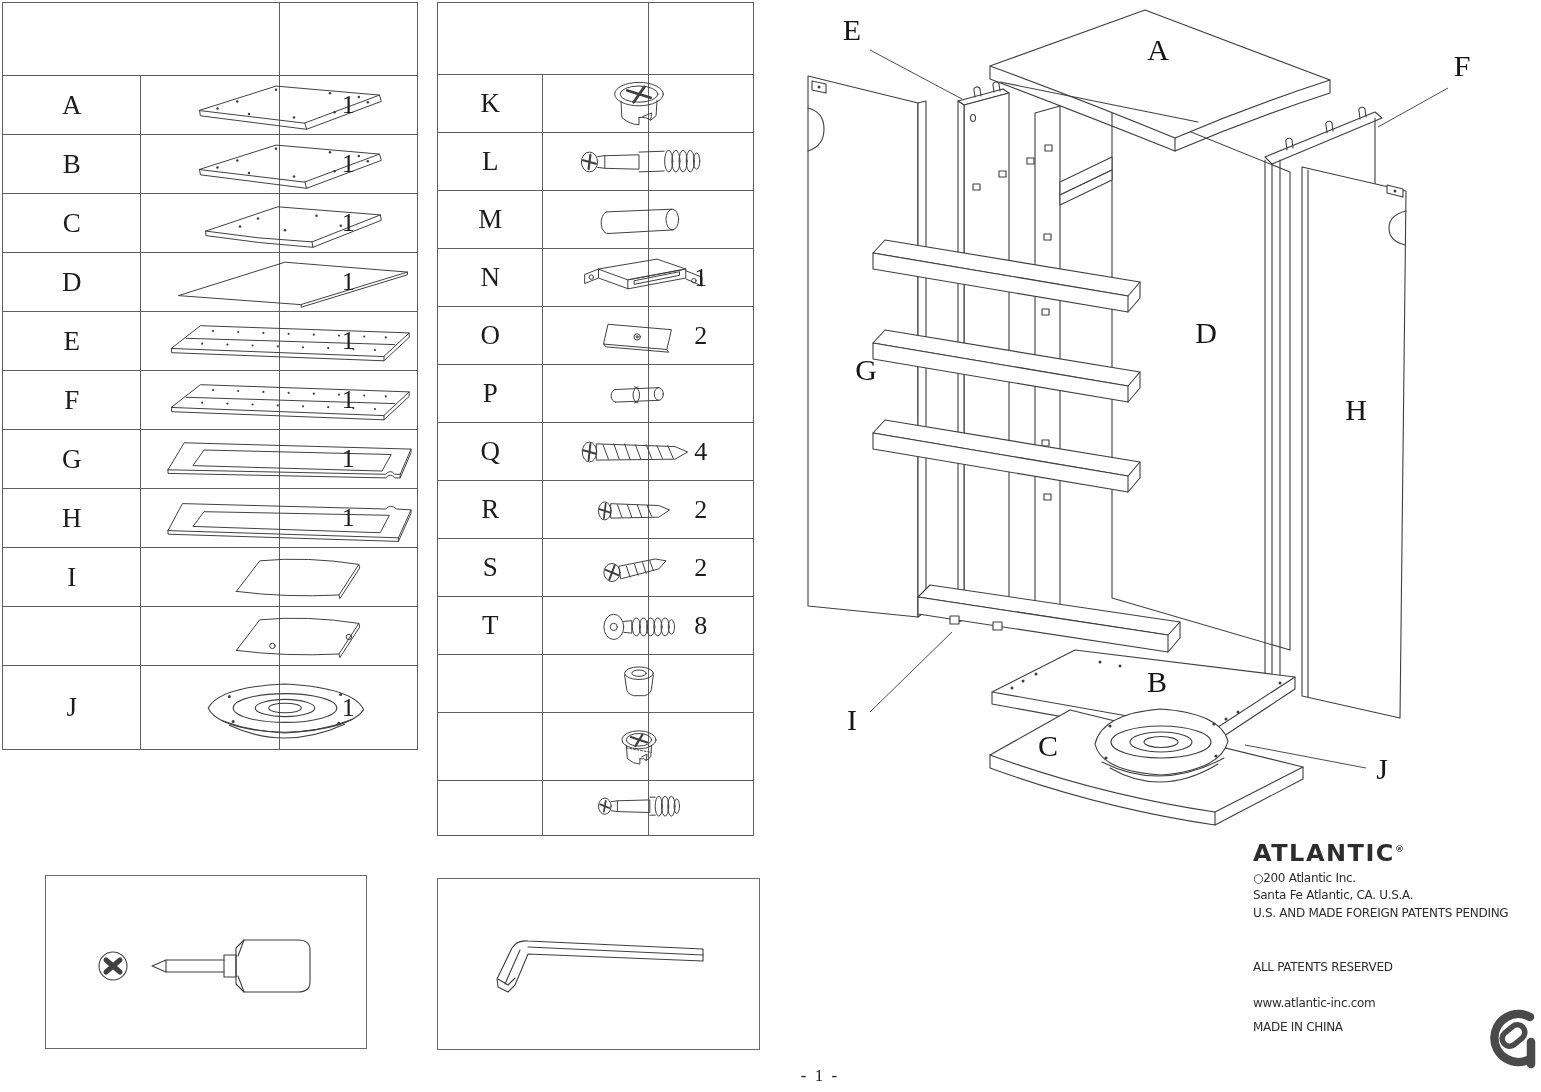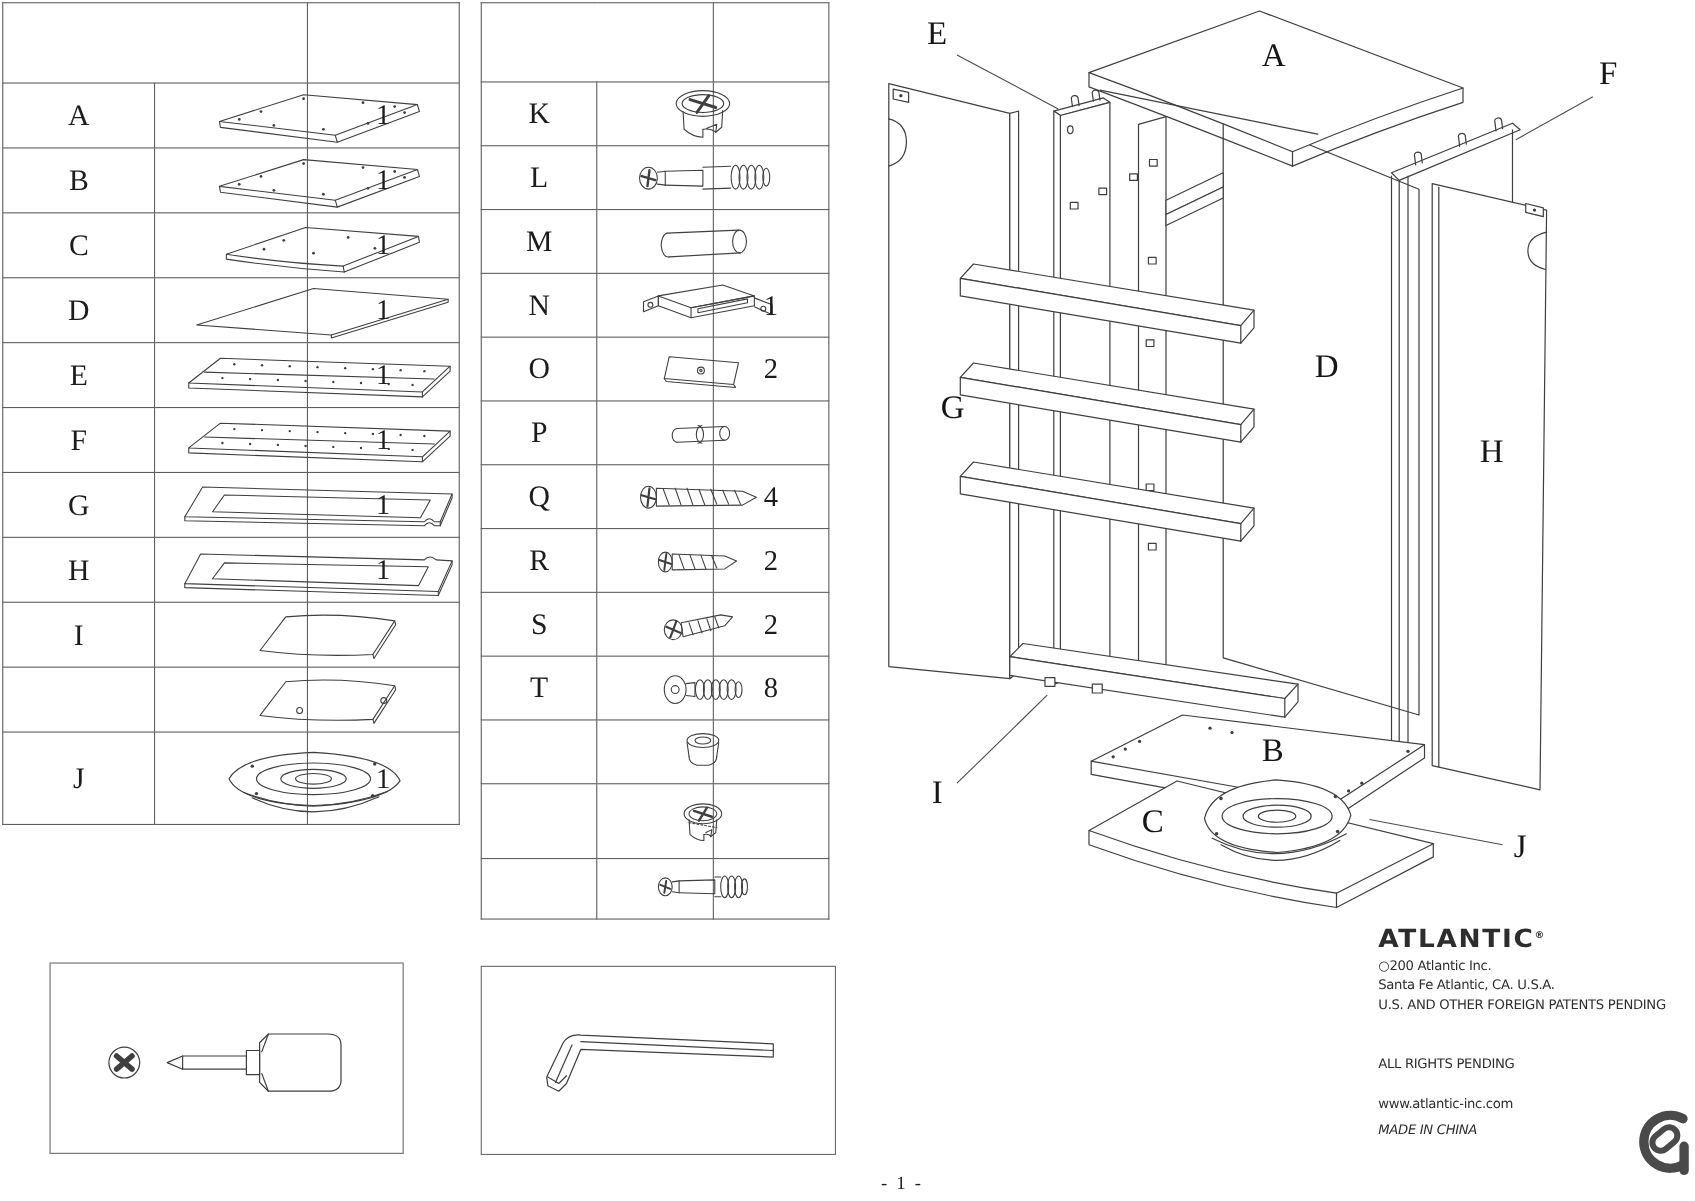--- a/index.html
+++ b/index.html
@@ -43,21 +43,21 @@
             font-family:"DejaVu Sans",sans-serif;color:#2d2d2d;}
   .logo-word{font-size:24px;font-weight:800;letter-spacing:1.5px;
              transform:scaleY(.95);transform-origin:left top;white-space:nowrap;}
   .logo-word sup{font-size:9px;font-weight:700;}
   .brand-line{position:absolute;left:0;font-size:12px;letter-spacing:-.3px;white-space:nowrap;text-align:center;}
   #bl-copy{top:31px;}
   #bl-addr{top:48px;}
   #bl-patents{top:66px;}
   #bl-rights{top:120px;}
   #bl-web{top:156px;}
-  #bl-origin{top:180px;font-style:italic;}
+  #bl-origin{top:180px;}
   #corner-logo{position:absolute;left:1475px;top:1000px;width:66px;height:90px;}
   
   .page-number{position:absolute;left:780px;top:1066px;width:80px;text-align:center;
                font-size:17px;letter-spacing:2px;}
   .lineart{stroke:#3f3f3f;stroke-width:1.1;fill:none;stroke-linejoin:round;stroke-linecap:round;}
   .fillwhite{fill:#fff;}
 </style>
 </head>
 <body>
 
@@ -704,22 +704,22 @@
     </g>
   </svg>
 </div>
 
 <div class="branding">
   <div class="logo-word">
     <span>ATLANTIC</span><sup>®</sup>
   </div>
   <div class="brand-line" id="bl-copy">○200   Atlantic Inc.</div>
   <div class="brand-line" id="bl-addr">Santa Fe Atlantic, CA. U.S.A.</div>
-  <div class="brand-line" id="bl-patents">U.S. AND OTHER FOREIGN PATENTS PENDING</div>
-  <div class="brand-line" id="bl-rights">ALL RIGHTS PENDING</div>
+  <div class="brand-line" id="bl-patents">U.S. AND MADE FOREIGN PATENTS PENDING</div>
+  <div class="brand-line" id="bl-rights">ALL PATENTS RESERVED</div>
   <div class="brand-line" id="bl-web">www.atlantic-inc.com</div>
   <div class="brand-line" id="bl-origin">MADE IN CHINA</div>
 </div>
 
 <svg id="corner-logo" viewBox="0 0 66 90">
   <g fill="none" stroke="#4a4a4a" stroke-linecap="round">
     <path d="M55,17 A24,24 0 1 0 55,59" stroke-width="8.5"></path>
     <path d="M56,42 L56,64" stroke-width="8.5"></path>
     <rect x="26" y="28" width="25" height="15" rx="7.5" transform="rotate(-40 38.5 35.5)" stroke-width="5.5"></rect>
   </g>

